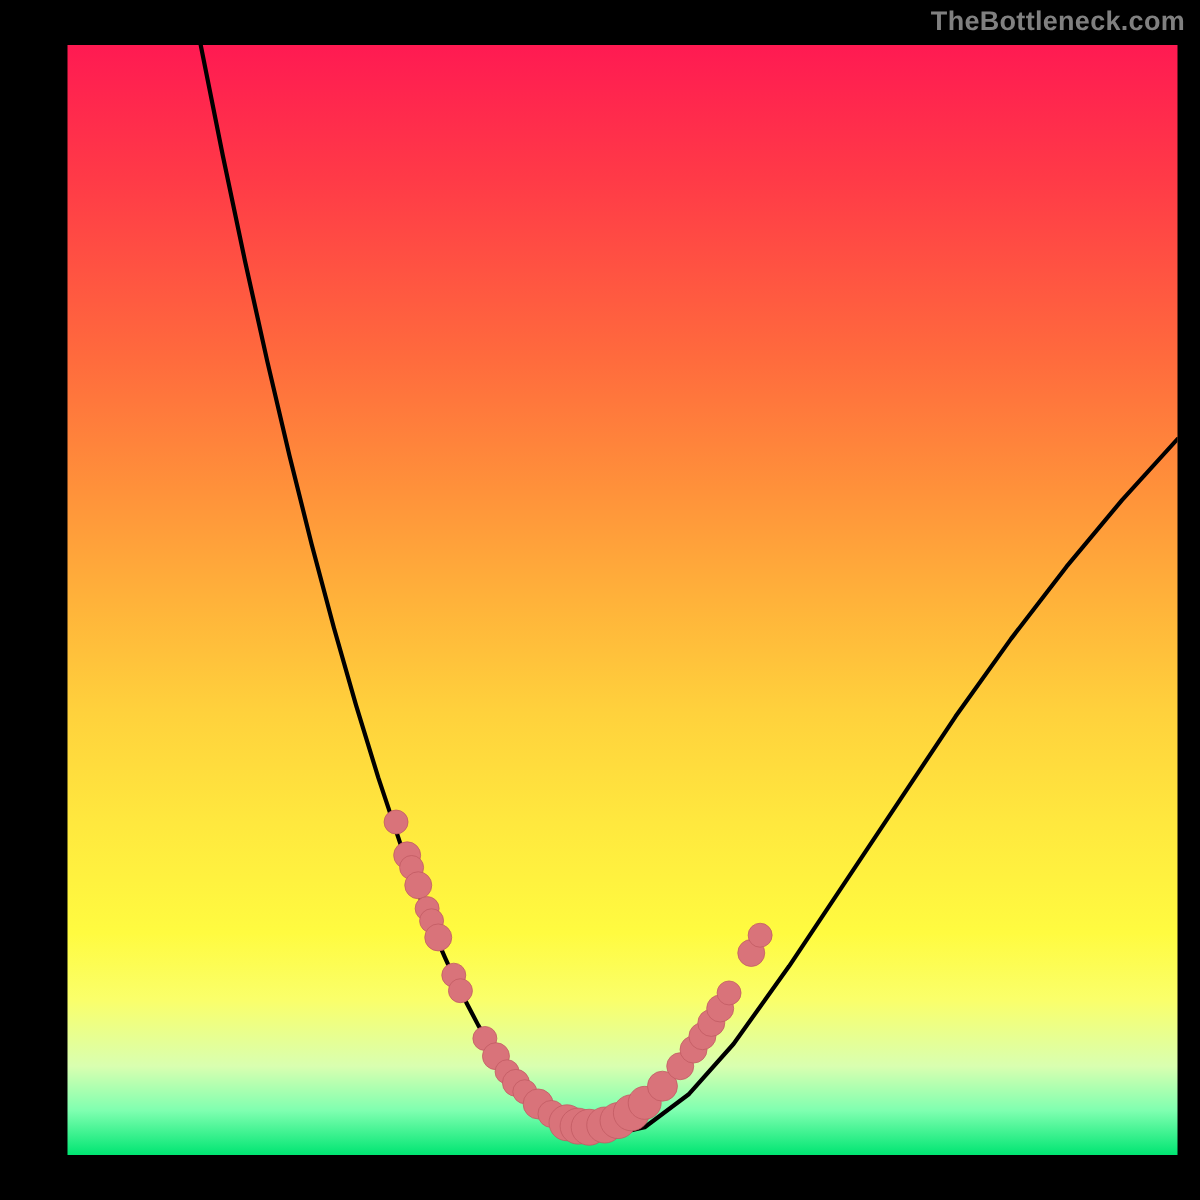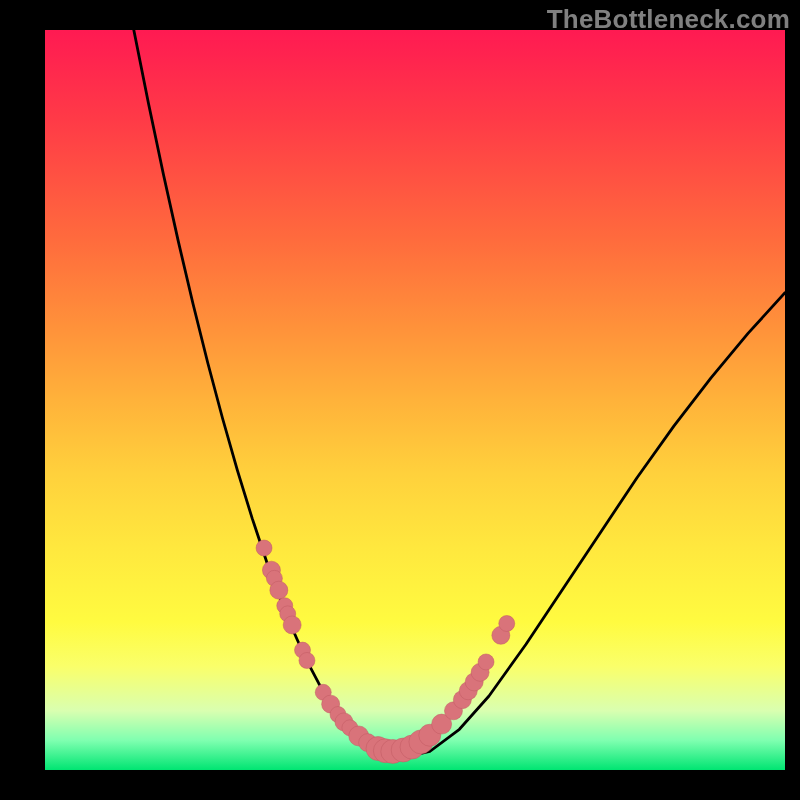--- a/index.html
+++ b/index.html
@@ -39,21 +39,21 @@
       #d9ffb0 92%,
       #7fffb0 96%,
       #00e572 100%
     );
   }
   #wm {
     position: absolute;
     top: 4px;
     right: 10px;
     color: #808080;
-    font-size: 26px;
+    font-size: 18px;
     font-weight: 600;
     letter-spacing: 0.2px;
     z-index: 20;
     user-select: none;
   }
   svg {
     position: absolute;
     left: 0;
     top: 0;
   }

